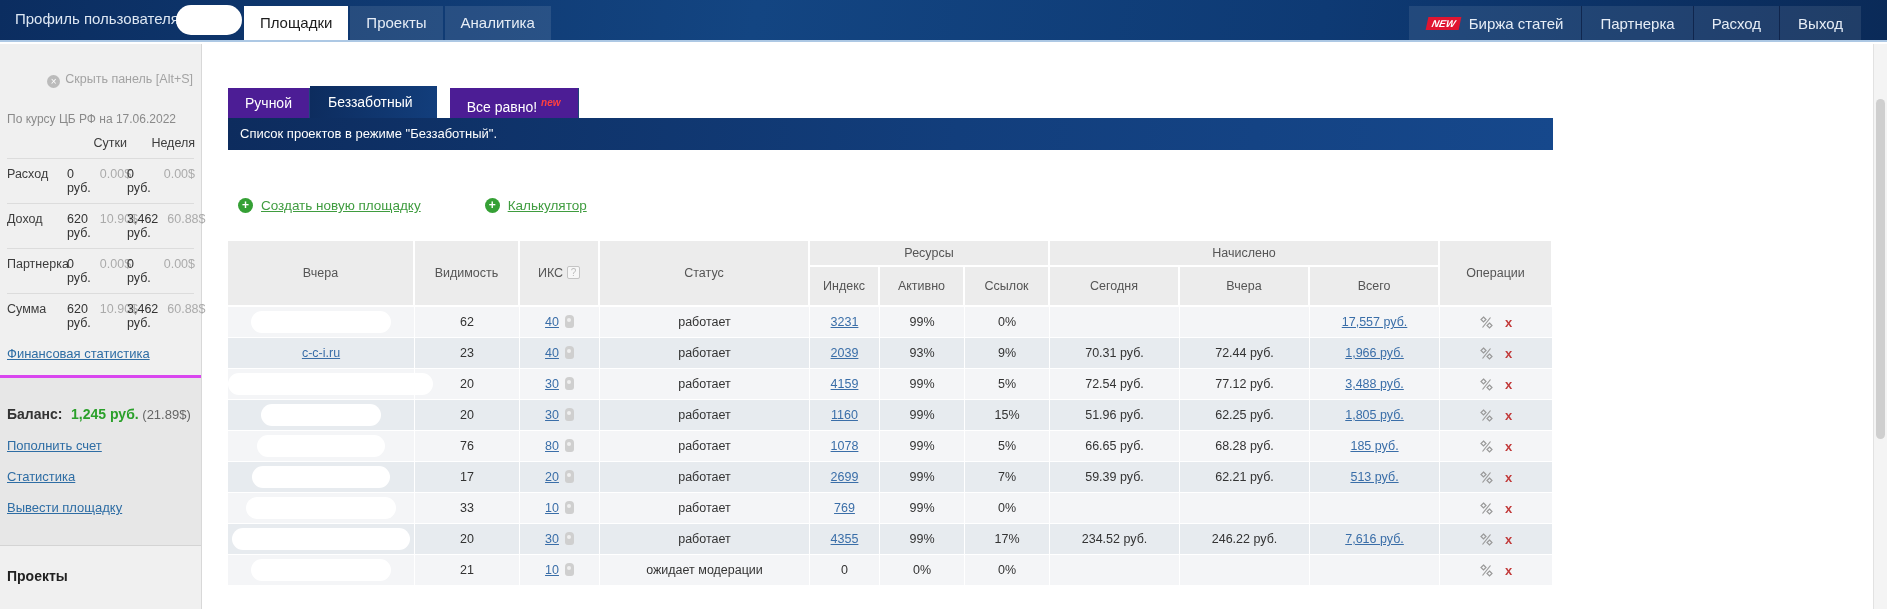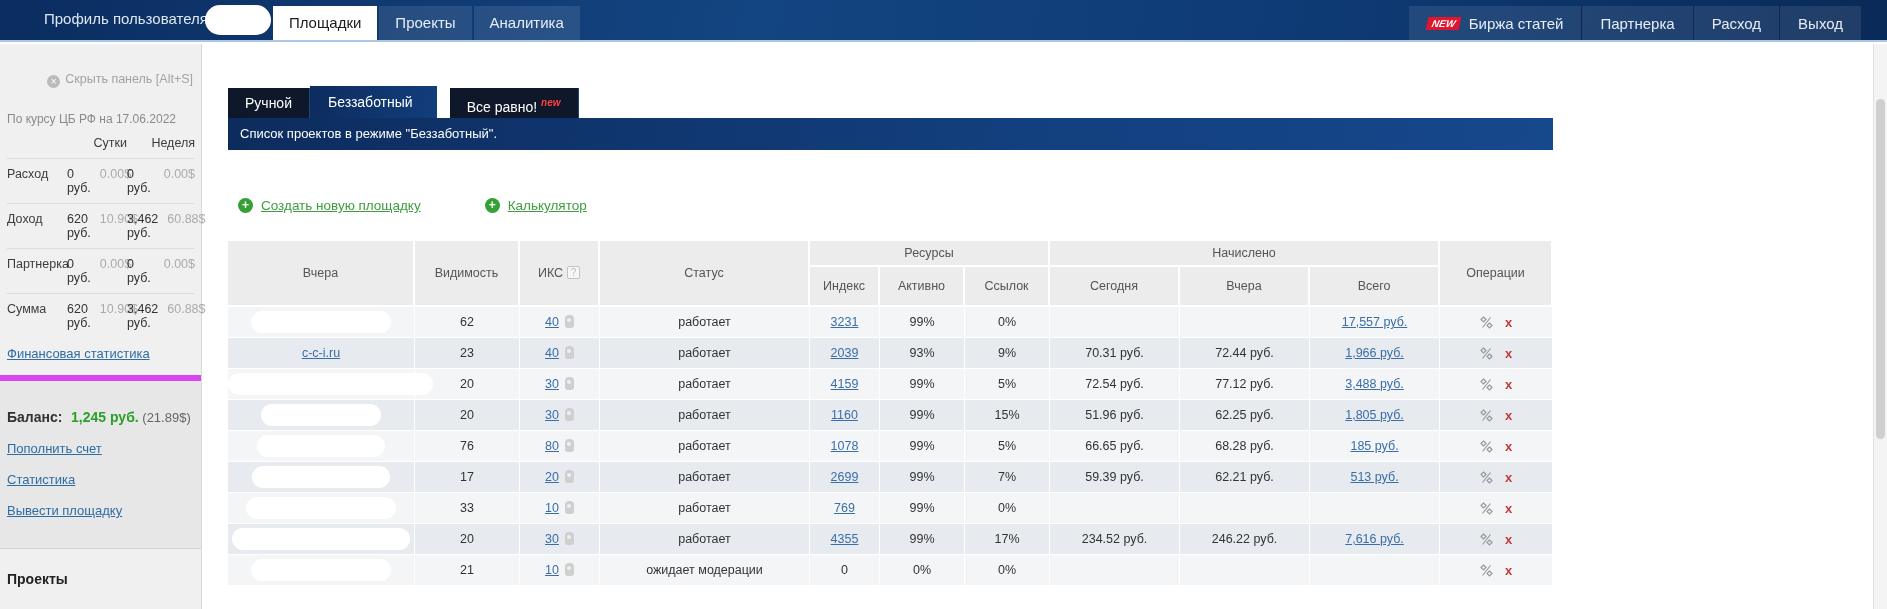--- a/index.html
+++ b/index.html
@@ -4,21 +4,21 @@
 <style>
   * { margin:0; padding:0; box-sizing:border-box; }
   html,body { width:1887px; height:609px; }
   body { position:relative; background:#fff; font-family:"Liberation Sans", sans-serif; overflow:hidden; }
   a { cursor:pointer; }
 
   
   .topnav { position:absolute; top:0; left:0; width:100%; height:42px;
     background:linear-gradient(100deg,#0b2d60 0%,#134582 40%,#0e3a74 70%,#0a2a58 100%);
     border-bottom:2px solid #adc8e4; display:flex; justify-content:space-between; }
-  .nav-left { display:flex; align-items:flex-end; padding-left:44px; }
+  .nav-left { display:flex; align-items:flex-end; padding-left:15px; }
   .profile { color:#dde7f3; font-size:15px; line-height:42px; margin-right:1px; cursor:pointer; }
   .pill-nav { width:66px; height:30px; background:#fff; border-radius:15px; align-self:center; margin:0 2px 0 -4px; }
   .nav-tabs { display:flex; align-items:flex-end; height:42px; }
   .nav-tab { height:34px; line-height:34px; padding:0 16px; font-size:15px; color:#e6edf6;
     background:rgba(255,255,255,.10); margin-right:2px; cursor:pointer; white-space:nowrap; }
   .nav-tab.active { background:#fff; color:#1c1c1c; }
   .nav-right { display:flex; align-items:flex-end; padding-right:26px; }
   .nav-item { height:34px; padding:0 18px; font-size:15px; color:#e6edf6;
     background:rgba(255,255,255,.09); border-left:1px solid rgba(5,20,55,.6);
     display:flex; align-items:center; gap:8px; cursor:pointer; white-space:nowrap; }
@@ -38,32 +38,32 @@
   .fin-head { padding-bottom:8px; border-bottom:1px solid #dcdcdc; color:#3c3c3c; }
   .fin-head span { text-align:right; }
   .fin-row { padding:8px 0; border-bottom:1px solid #dcdcdc; }
   .fin-row:last-child { border-bottom:none; }
   .fin-label { text-align:left; color:#3c3c3c; }
   .fin-cell { text-align:left; display:flex; flex-direction:row; gap:9px; }
   .rub { color:#333; }
   .usd { color:#ababab; }
   .s-link { color:#2e6da4; text-decoration:underline; font-size:13px; }
   .fin-stats { display:block; margin:8px 0 0 7px; }
-  .balance-section { margin-top:14px; border-top:6px solid #d946ef; border-bottom:1px solid #d4d4d4;
+  .balance-section { margin-top:14px; border-top:3px solid #d946ef; border-bottom:1px solid #d4d4d4;
     background:#e7e7e7; padding:28px 7px 30px; }
   .b-label { font-weight:bold; color:#333; font-size:14px; }
   .b-rub { color:#2aa02a; font-weight:bold; font-size:14px; margin-left:5px; }
   .b-usd { color:#666; font-size:13px; }
   .balance-links a { display:block; margin-top:16px; }
   .projects-heading { margin:22px 7px 0; font-weight:bold; font-size:14px; color:#222; }
 
   
   .main { position:absolute; left:228px; top:44px; width:1325px; }
   .mode-tabs { margin-top:42px; display:flex; align-items:flex-end; }
-  .mode-tab { height:30px; line-height:30px; padding:0 17px; background:#0f172a; color:#fff;
+  .mode-tab { height:30px; line-height:30px; padding:0 17px; background:#4c1d95; color:#fff;
     font-size:14px; border-right:1px solid #1d4679; cursor:pointer; white-space:nowrap; }
   .mode-tab.active { background:linear-gradient(95deg,#0d2c5e,#123e7c); height:32px; line-height:32px;
     padding:0 24px 0 18px; border-right:none; margin-right:13px; }
   .tab-badge { color:#ff4040; font-size:10px; font-style:italic; font-weight:bold;
     vertical-align:super; margin-left:4px; }
   .info-bar { width:100%; height:32px; line-height:32px;
     background:linear-gradient(95deg,#0d2c5e 0%,#123e7c 55%,#16488c 100%);
     color:#fff; font-size:13px; padding-left:12px; }
   .actions { margin-top:48px; margin-left:10px; display:flex; gap:64px; align-items:center; }
   .action { display:flex; align-items:center; gap:8px; cursor:pointer; }

